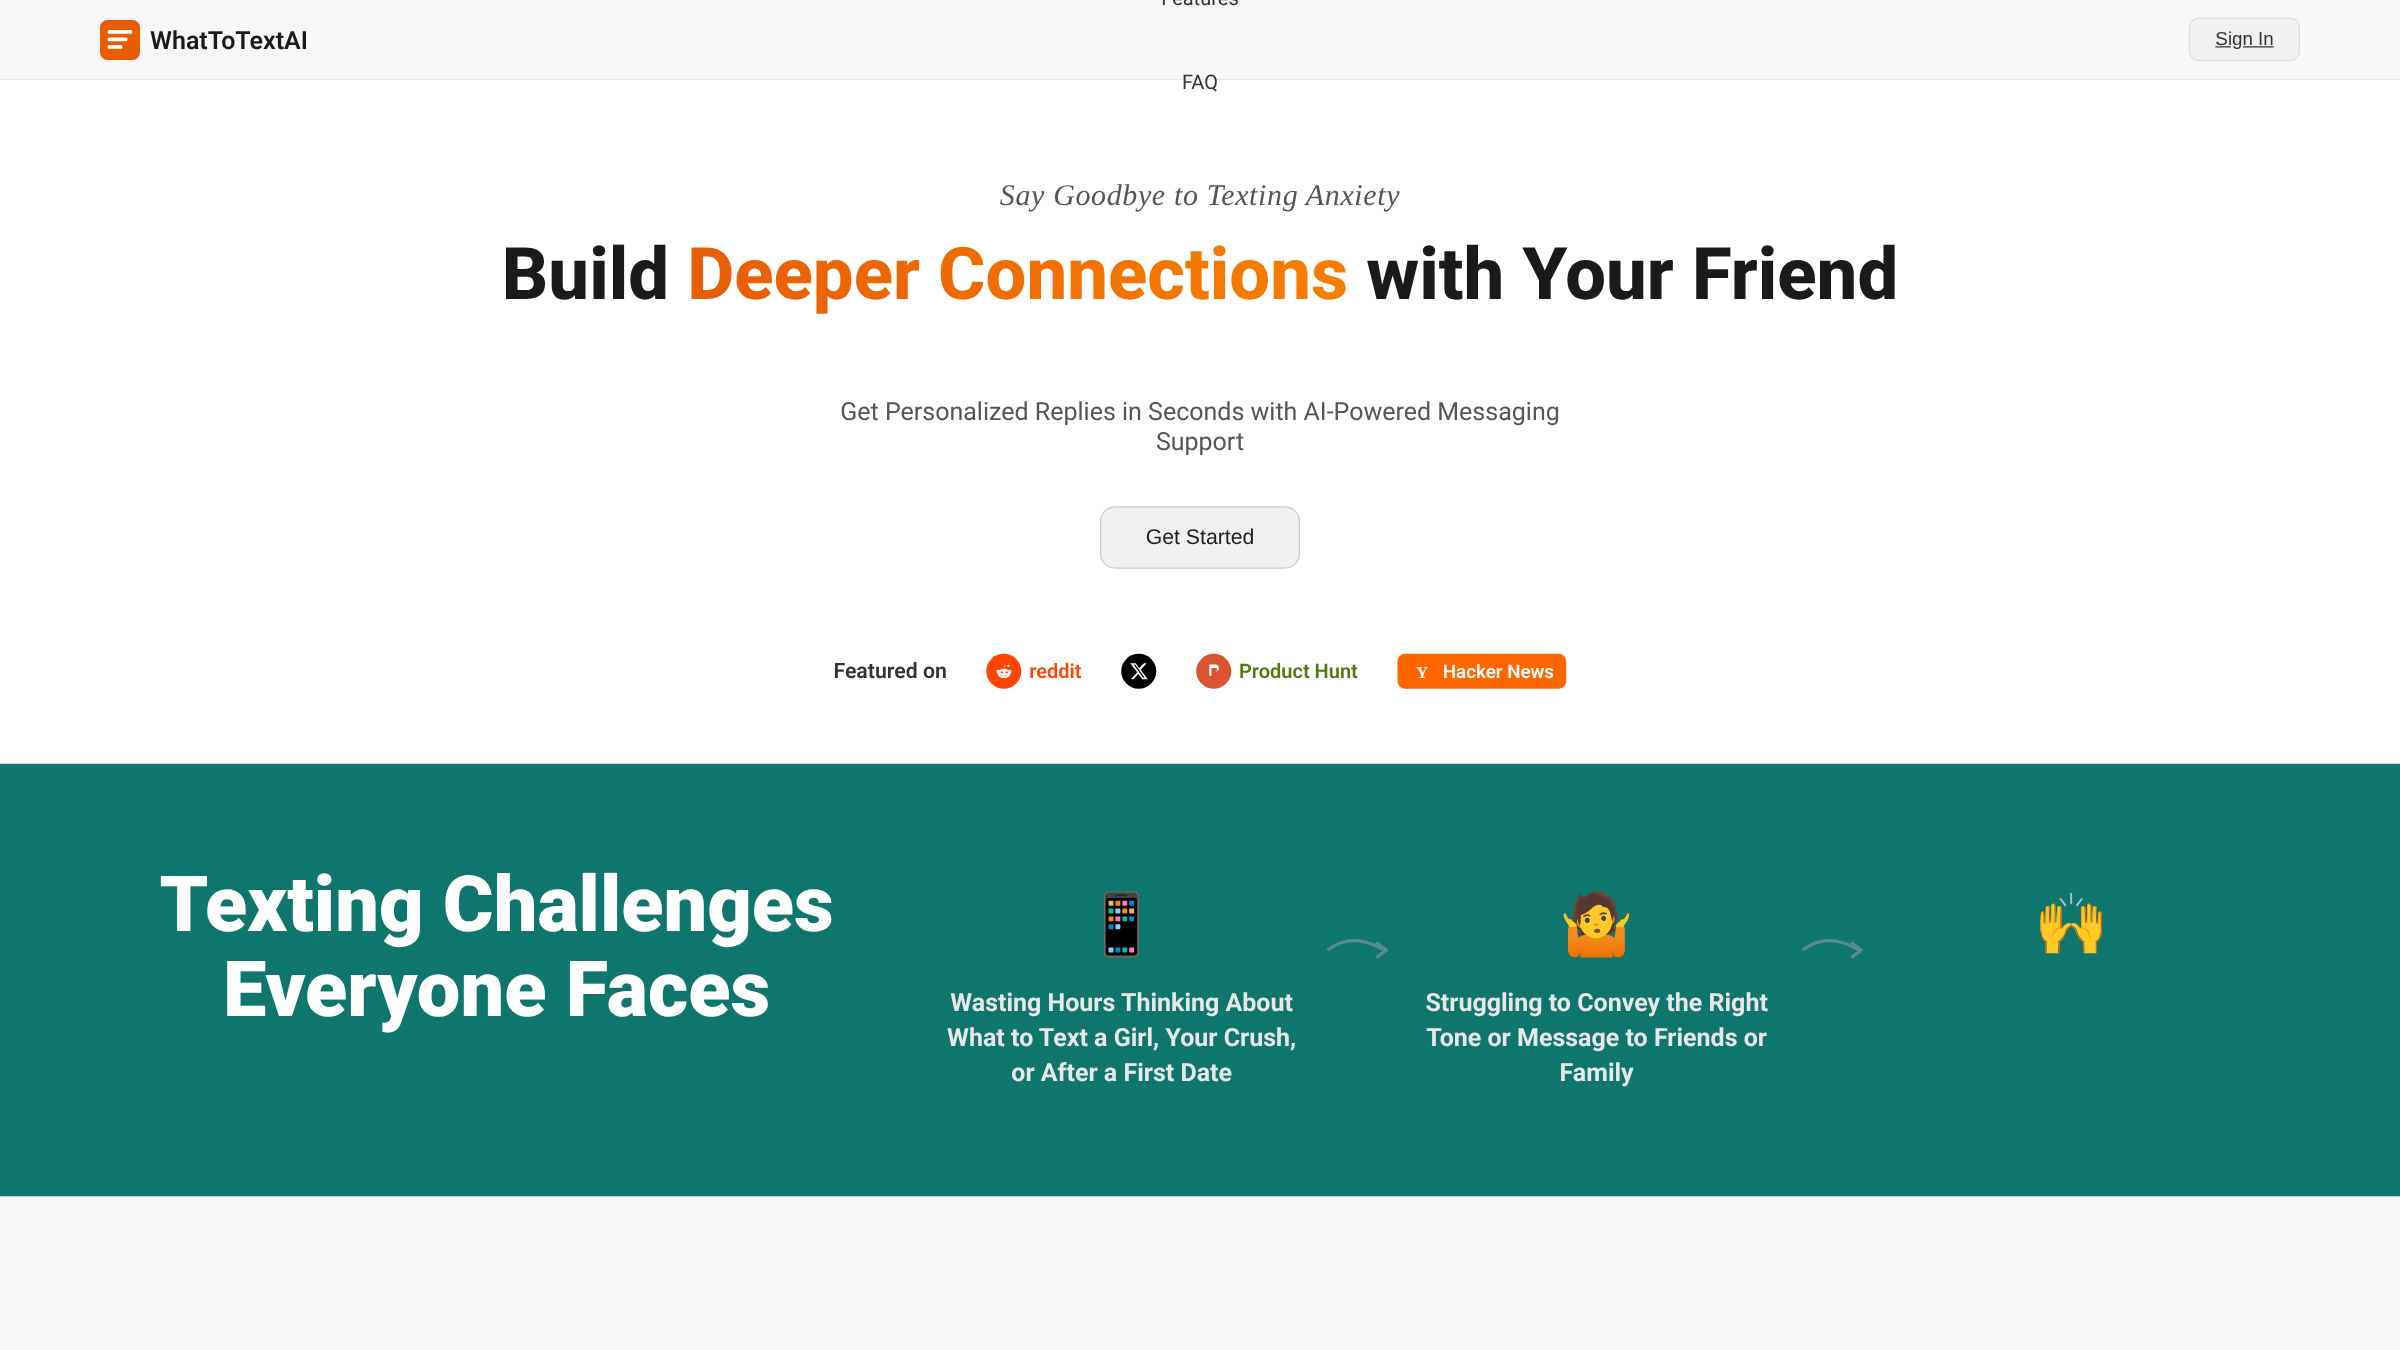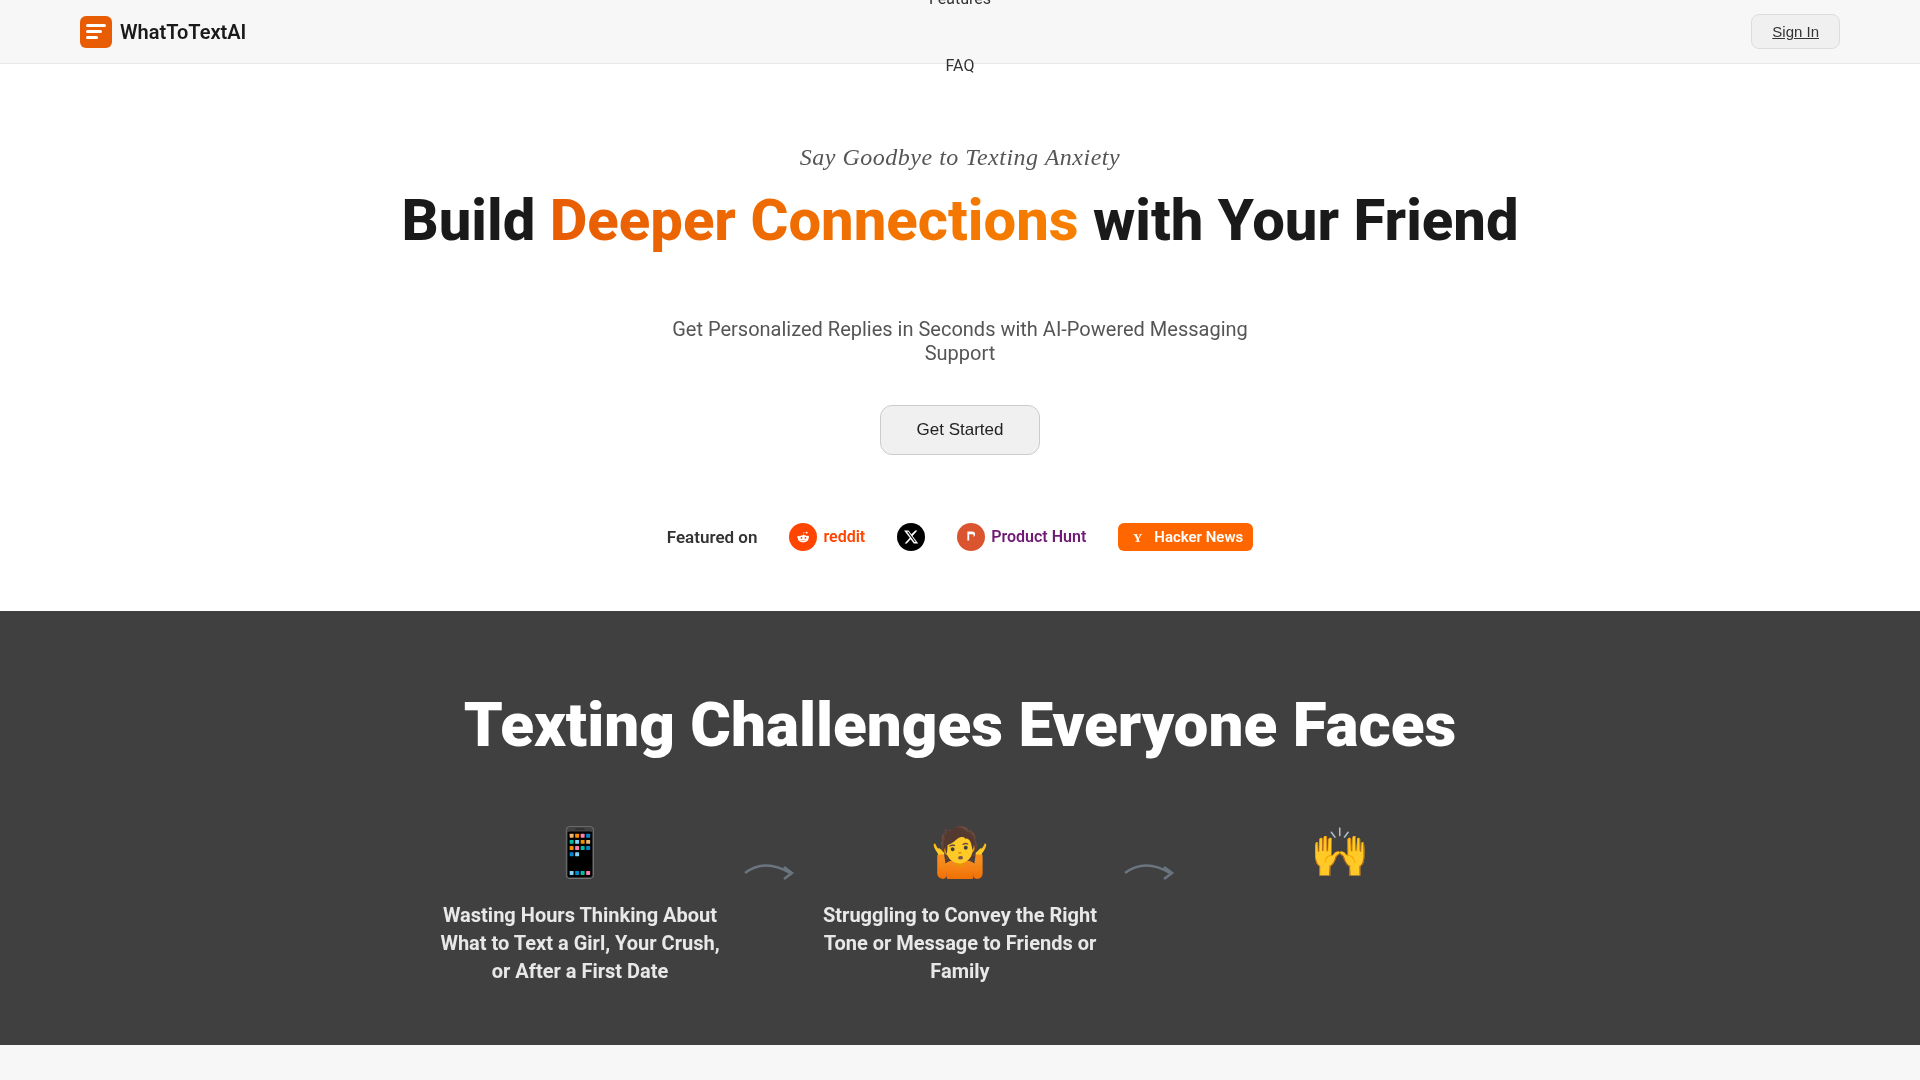--- a/index.html
+++ b/index.html
@@ -176,21 +176,21 @@
       justify-content: center;
       color: white;
       font-size: 14px;
       font-weight: bold;
     }
 
     .producthunt-badge {
       display: flex;
       align-items: center;
       gap: 6px;
-      color: #701a75;
+      color: #4d7c0f;
     }
 
     .producthunt-icon {
       width: 28px;
       height: 28px;
       background: #da552f;
       border-radius: 50%;
       display: flex;
       align-items: center;
       justify-content: center;
@@ -206,25 +206,25 @@
       display: flex;
       align-items: center;
       gap: 6px;
       color: white;
       font-size: 15px;
       font-weight: 600;
     }
 
     
     .dark-section {
-      background: #404040;
+      background: #0f766e;
       color: white;
       padding: 80px 80px 60px;
       display: flex;
-      flex-direction: column;
+      flex-direction: row;
       align-items: center;
     }
 
     .dark-section-title {
       font-size: 62px;
       font-weight: 900;
       text-align: center;
       margin-bottom: 70px;
       line-height: 1.1;
     }

